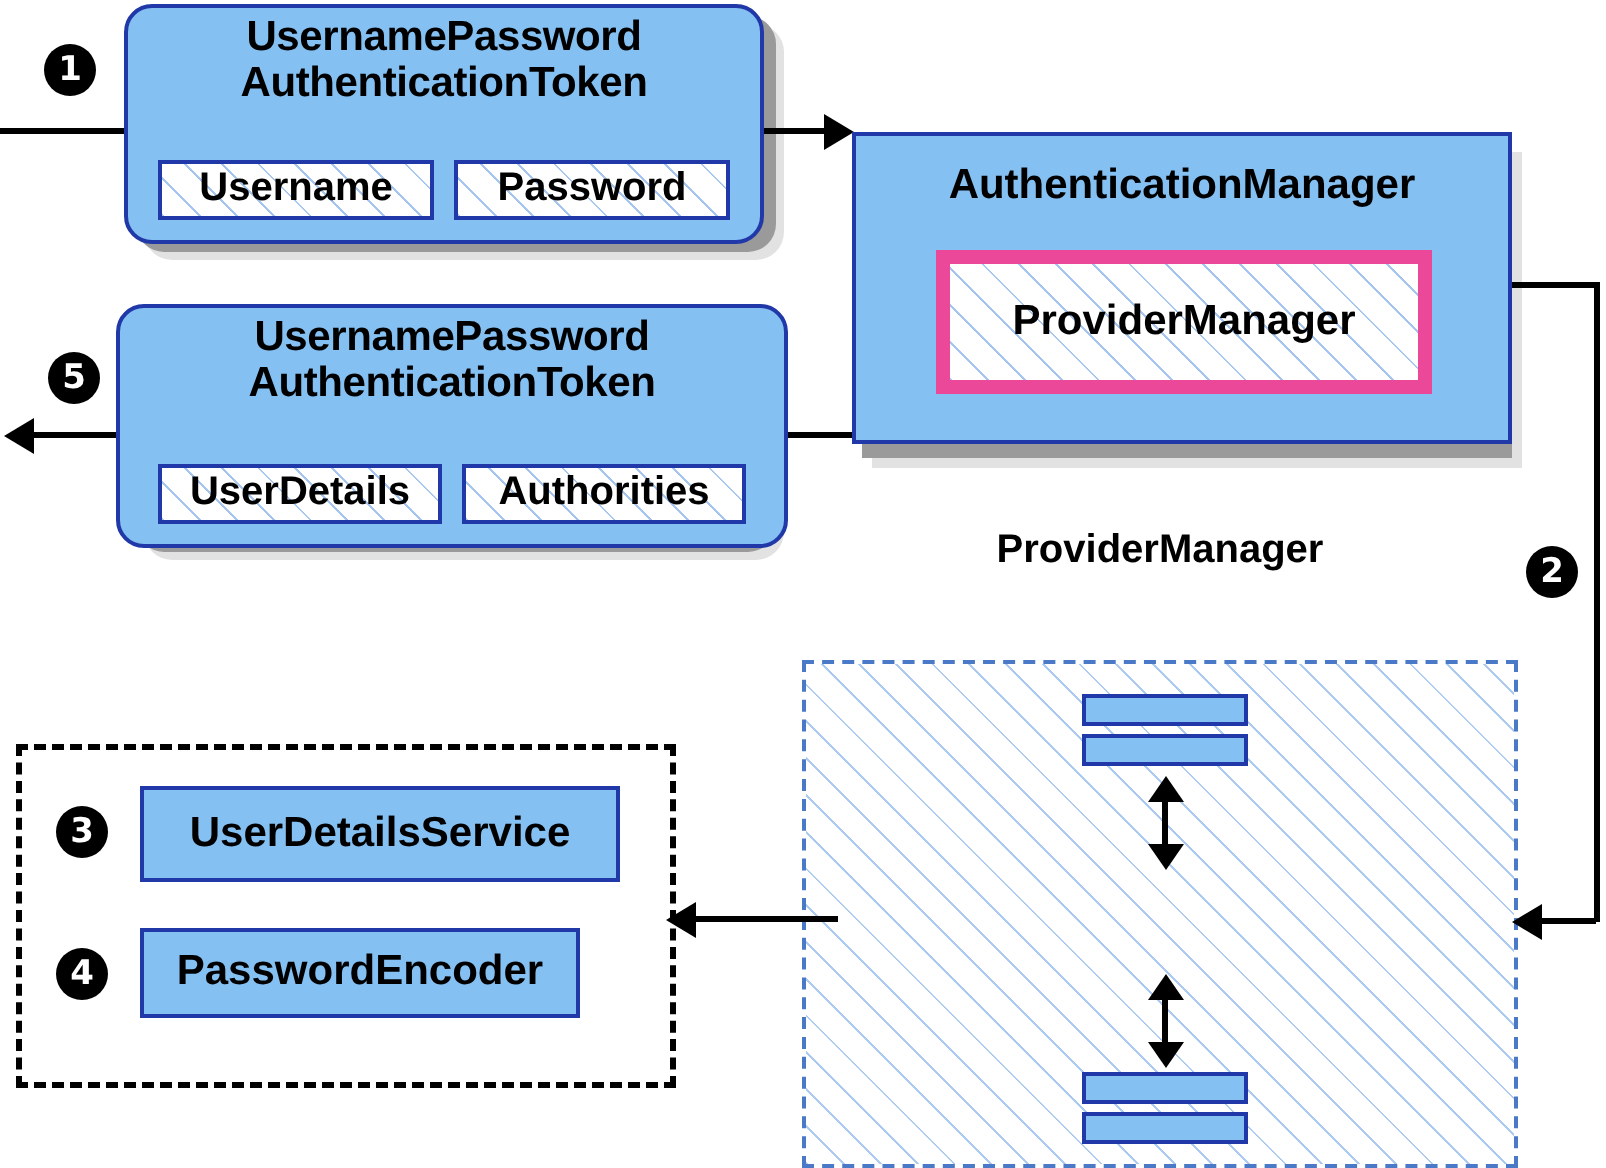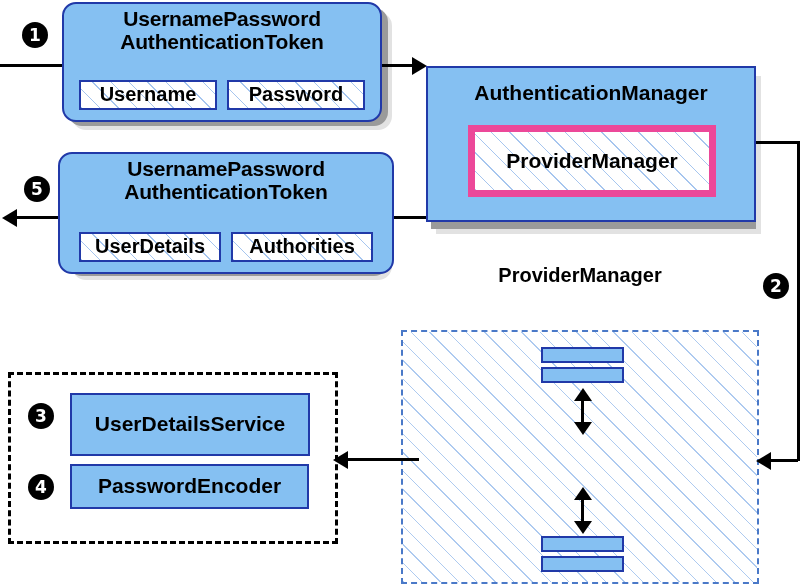--- a/index.html
+++ b/index.html
@@ -307,27 +307,27 @@
   <div class="mini-bar" style="left:541px; top:536px; width:83px; height:16px;"></div>
   <div class="mini-bar" style="left:541px; top:556px; width:83px; height:16px;"></div>
 
   <div class="hline" style="left:347px; top:458px; width:72px;"></div>
   <div class="arrow arrow-left" style="left:333px; top:451px;"></div>
 
   <div class="dashed-group" id="beans-group" style="left:8px; top:372px; width:330px; height:172px;"></div>
 
   <div class="shadow-light" style="left:72px; top:403px; width:238px; height:42px;"></div>
   <div class="shadow-dark" style="left:68px; top:399px; width:238px; height:42px;"></div>
-  <div class="box bean-label" style="left:70px; top:393px; width:240px; height:63px;">
+  <div class="box bean-label" style="left:70px; top:393px; width:240px; height:48px;">
     <span>UserDetailsService</span>
   </div>
 
   <div class="shadow-light" style="left:72px; top:475px; width:238px; height:42px;"></div>
   <div class="shadow-dark" style="left:68px; top:471px; width:238px; height:42px;"></div>
-  <div class="box bean-label" style="left:70px; top:464px; width:239px; height:45px;">
+  <div class="box bean-label" style="left:70px; top:464px; width:220px; height:45px;">
     <span>PasswordEncoder</span>
   </div>
 
   <div class="badge" style="left:22px; top:22px;">
     <span>1</span>
   </div>
   <div class="badge" style="left:763px; top:273px;">
     <span>2</span>
   </div>
   <div class="badge" style="left:28px; top:403px;">

